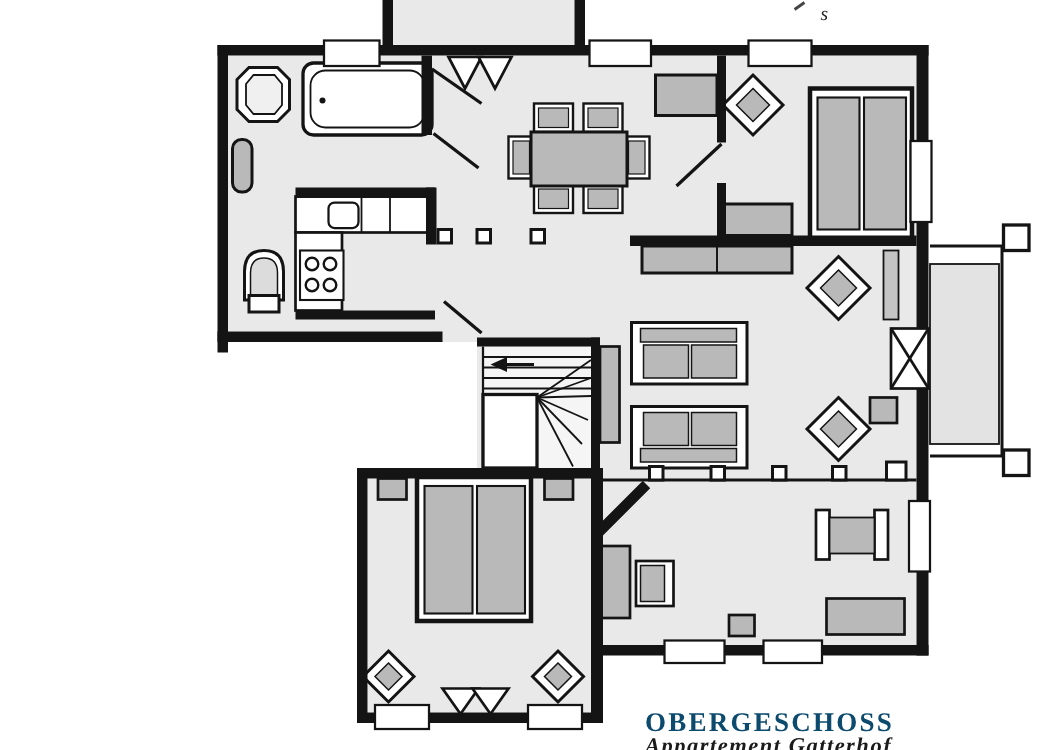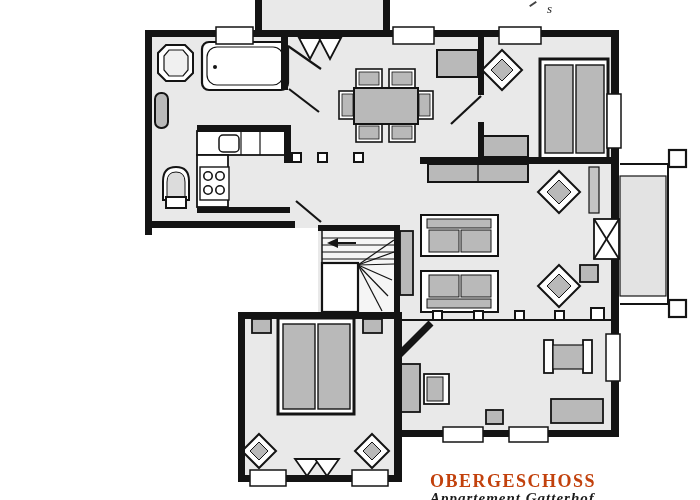--- a/index.html
+++ b/index.html
@@ -1,20 +1,20 @@
 <!DOCTYPE html>
 <html><head>
 <meta charset="utf-8">
 <style>
   html,body{margin:0;padding:0;background:#fff;}
   .stage{position:relative;width:700px;height:500px;overflow:hidden;background:#ffffff;
          font-family:"Liberation Serif", serif;}
   svg{position:absolute;left:0;top:0;}
   .floor-title{position:absolute;left:430px;top:471px;font-weight:bold;font-size:18px;
-        letter-spacing:1.5px;color:#c2410c;white-space:nowrap;}
+        letter-spacing:1.5px;color:#0c4a6e;white-space:nowrap;}
   .apartment-name{position:absolute;left:430px;top:490px;font-weight:bold;font-style:italic;
         font-size:15px;letter-spacing:1px;color:#1b1b1b;white-space:nowrap;}
   .stray-letter{position:absolute;left:547px;top:1px;font-style:italic;font-size:13px;color:#222;}
   .crop-mark{position:absolute;left:529px;top:3px;width:8px;height:2px;background:#444;
         transform:rotate(-35deg);}
 </style>
 </head>
 <body>
 
 <div class="stage">

